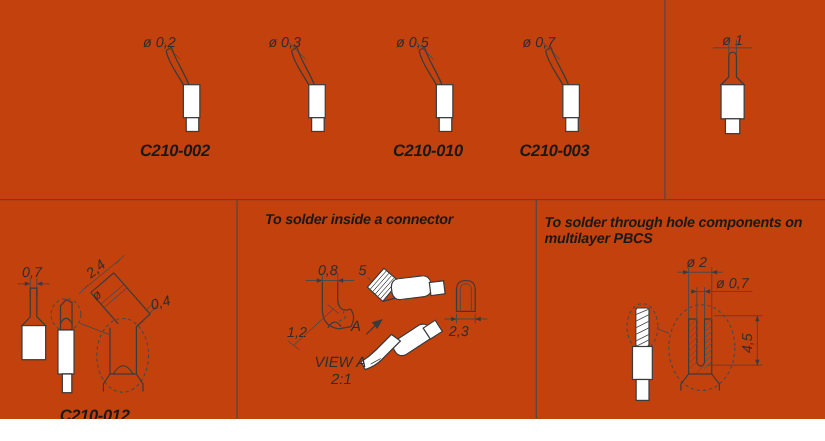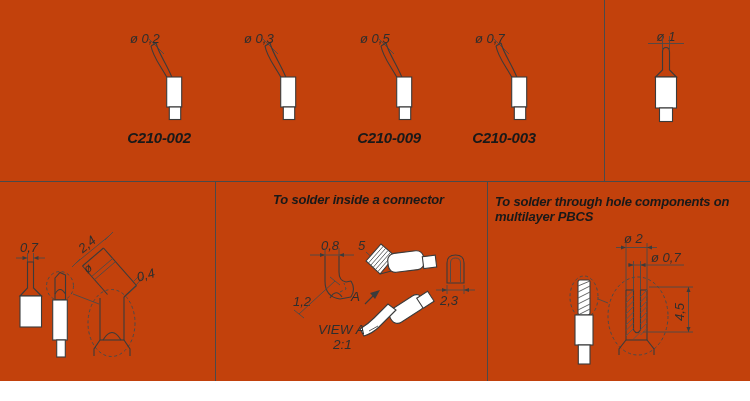--- a/index.html
+++ b/index.html
@@ -71,21 +71,21 @@
   <div class="tip-group" style="left:334px; top:26px;">
     <svg width="110" height="98" viewBox="0 0 110 98">
       <text class="dim" x="26" y="17">ø 0,5</text>
       <line class="thin" x1="44" y1="12" x2="60" y2="28"></line>
       <path class="ln" d="M47,20 C49,31 56,39 63,51.5"></path>
       <path class="ln" d="M52,17 C55,28 62,37 68,51.5"></path>
       <line class="ln" x1="47" y1="20" x2="52" y2="17"></line>
       <rect class="lnf" x="62.7" y="51" width="15" height="30"></rect>
       <rect class="lnf" x="65.3" y="81" width="11.4" height="12.5"></rect>
     </svg>
-    <div class="tip-label">C210-009</div>
+    <div class="tip-label">C210-010</div>
   </div>
 
   <div class="tip-group" style="left:449px; top:26px;">
     <svg width="110" height="98" viewBox="0 0 110 98">
       <text class="dim" x="26" y="17">ø 0,7</text>
       <line class="thin" x1="44" y1="12" x2="60" y2="28"></line>
       <path class="ln" d="M47,20 C49,31 56,39 63,51.5"></path>
       <path class="ln" d="M52,17 C55,28 62,37 68,51.5"></path>
       <line class="ln" x1="47" y1="20" x2="52" y2="17"></line>
       <rect class="lnf" x="62.7" y="51" width="15" height="30"></rect>
@@ -144,23 +144,24 @@
       <line class="thin" x1="130" y1="110" x2="144" y2="94"></line>
       <text class="dim" x="137" y="98" transform="rotate(-16 144 94)">0,4</text>
 
       <line class="ln" x1="100" y1="116" x2="100" y2="158"></line>
       <line class="ln" x1="124" y1="115" x2="124" y2="158"></line>
       <line class="ln" x1="100" y1="158" x2="124" y2="158"></line>
       <path class="ln" d="M103,158 Q112,143 121,158"></path>
       <path class="ln" d="M100,158 L94,167 L94,174"></path>
       <path class="ln" d="M124,158 L130,167 L130,174"></path>
     </svg>
-  </div>
-
-  <div class="panel" style="left:215px; width:272px;margin-left:32px;">
+    <div class="panel-label" style="left:31px; top:188px;">C210-012</div>
+  </div>
+
+  <div class="panel" style="left:215px; width:272px;">
     <div class="panel-title" style="left:26px; top:10px; width:230px;">To solder inside a connector</div>
     <svg width="272" height="217" viewBox="0 0 272 217">
 
       <text class="dim" x="74" y="68">0,8</text>
       <line class="thin" x1="63" y1="73" x2="107" y2="73"></line>
       <path class="arr" d="M78,73 L73,71 L73,75 Z"></path>
       <path class="arr" d="M92,73 L97,71 L97,75 Z"></path>
       <line class="thin" x1="78" y1="66" x2="78" y2="74"></line>
       <line class="thin" x1="92" y1="66" x2="92" y2="74"></line>
       <path class="ln" d="M78,74 L78,99 Q78,115 93,117 L104,115"></path>

